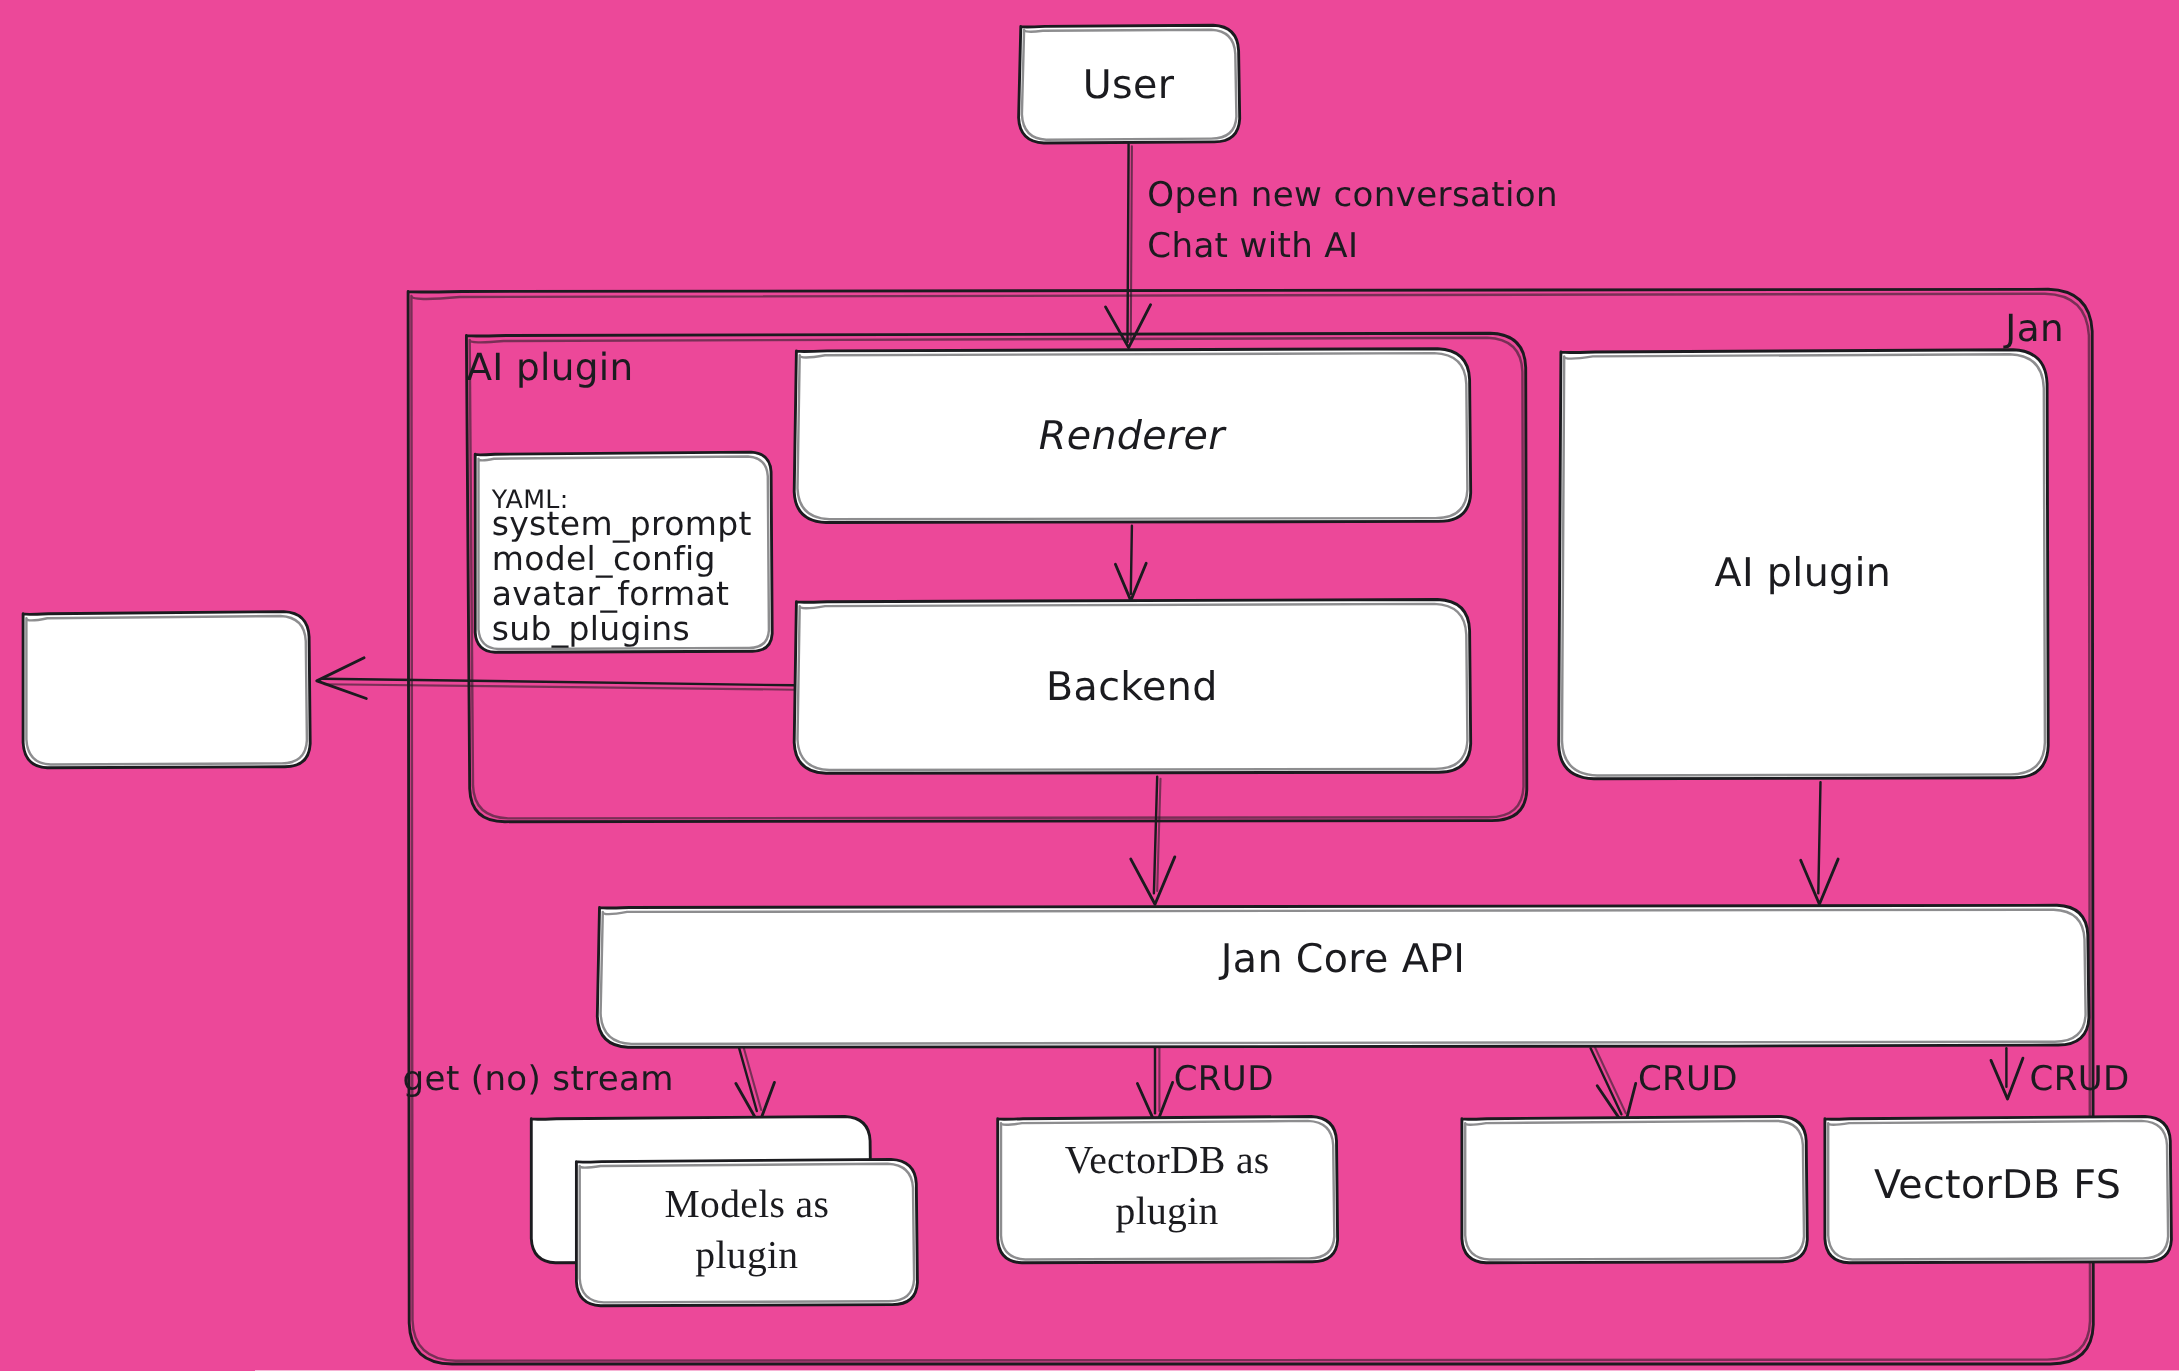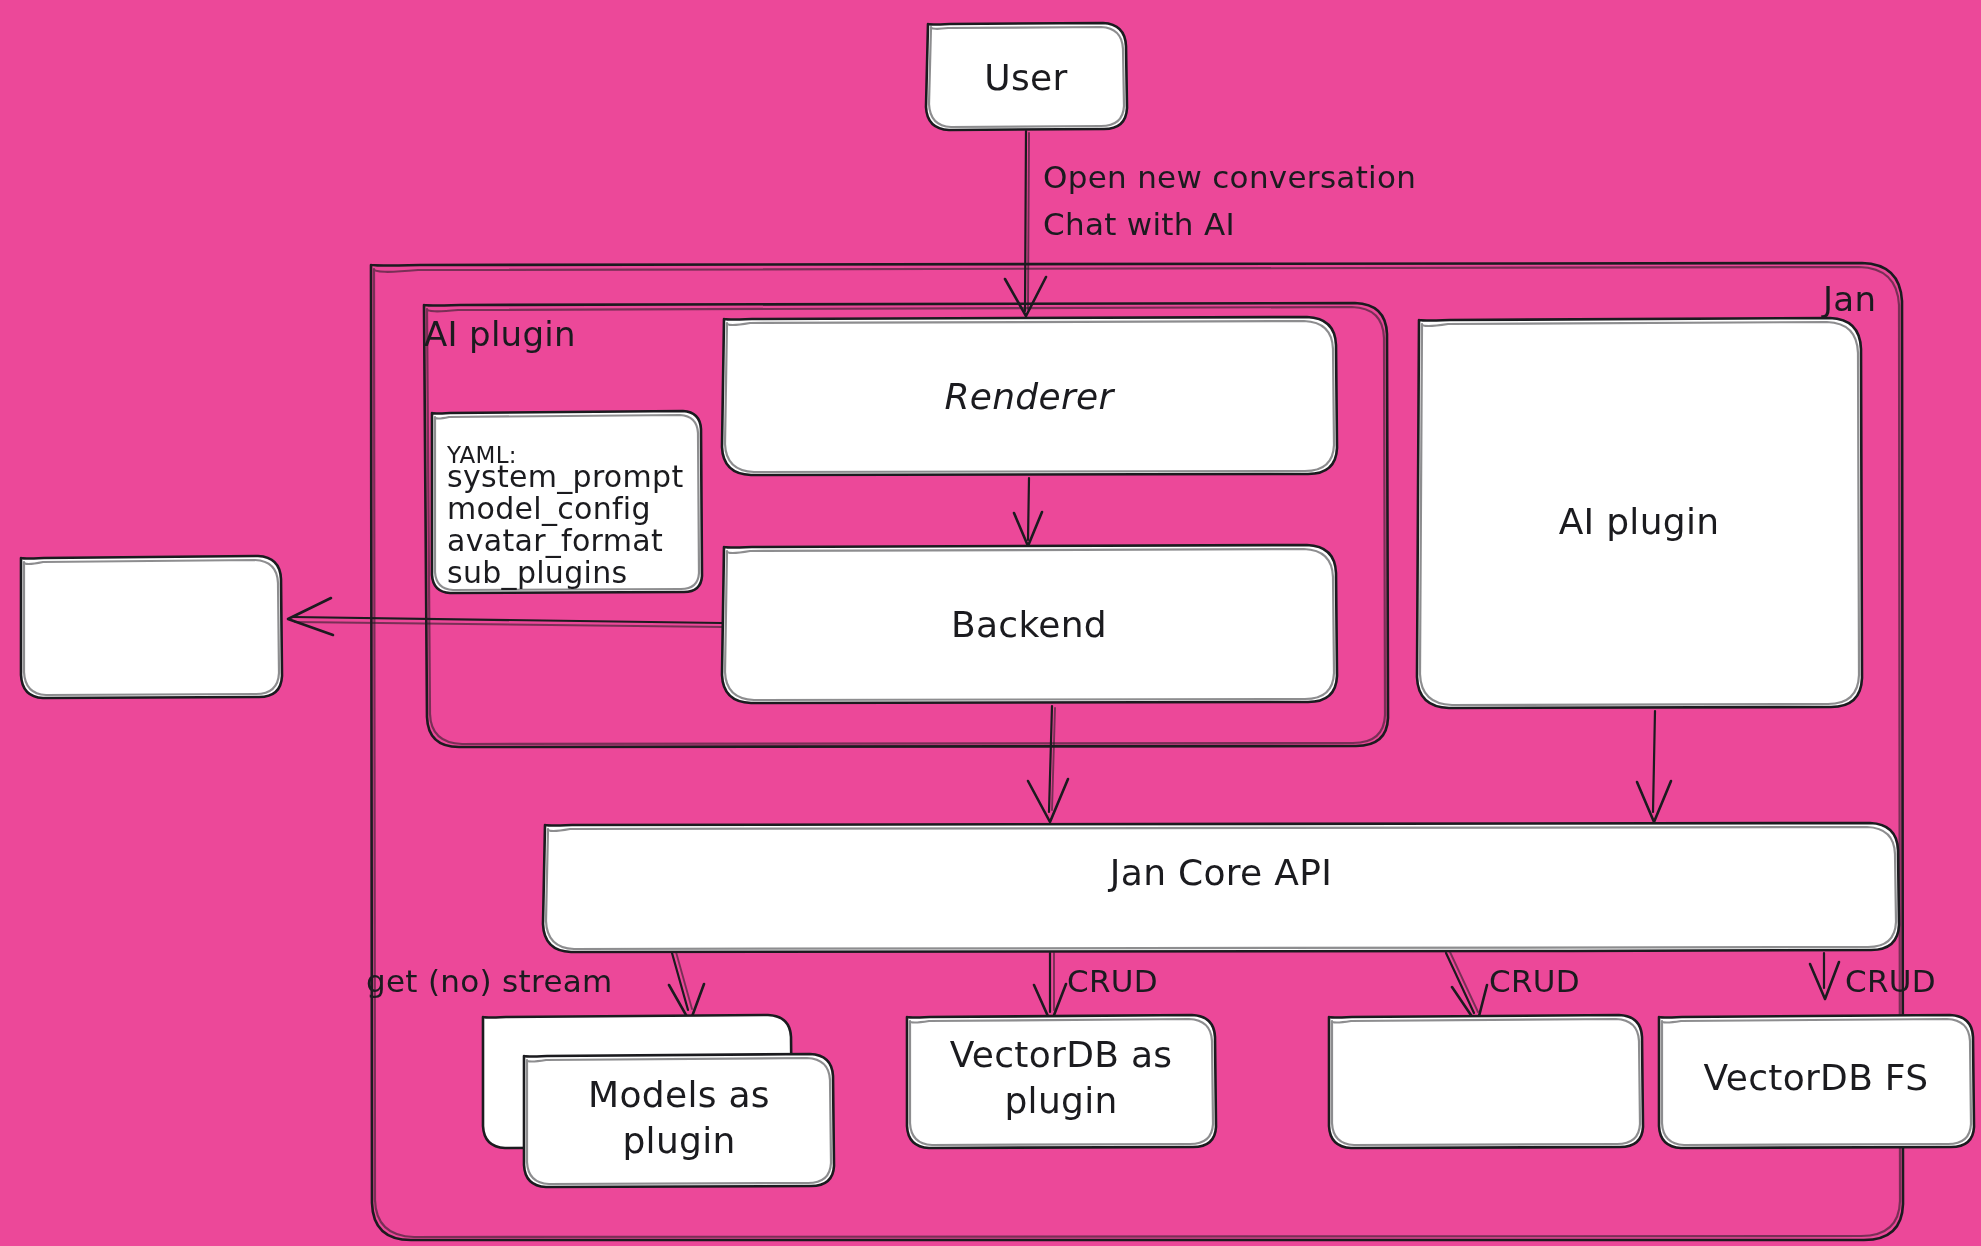--- a/index.html
+++ b/index.html
@@ -32,21 +32,21 @@
     white-space: pre;
     line-height: 1.28;
     letter-spacing: 0.3px;
     -webkit-font-smoothing: antialiased;
   }
   .node-label {
     text-align: center;
     font-size: 36px;
     transform: translate(-50%, -50%);
   }
-  .node-label.two-line { line-height: 1.2; }
+  .node-label.two-line { line-height: 1.2; font-family: Liberation Serif, serif; }
   .group-label {
     font-size: 34px;
   }
   .edge-label {
     font-size: 31px;
   }
   .yaml-text {
     font-size: 30px;
     line-height: 1.32;
   }

